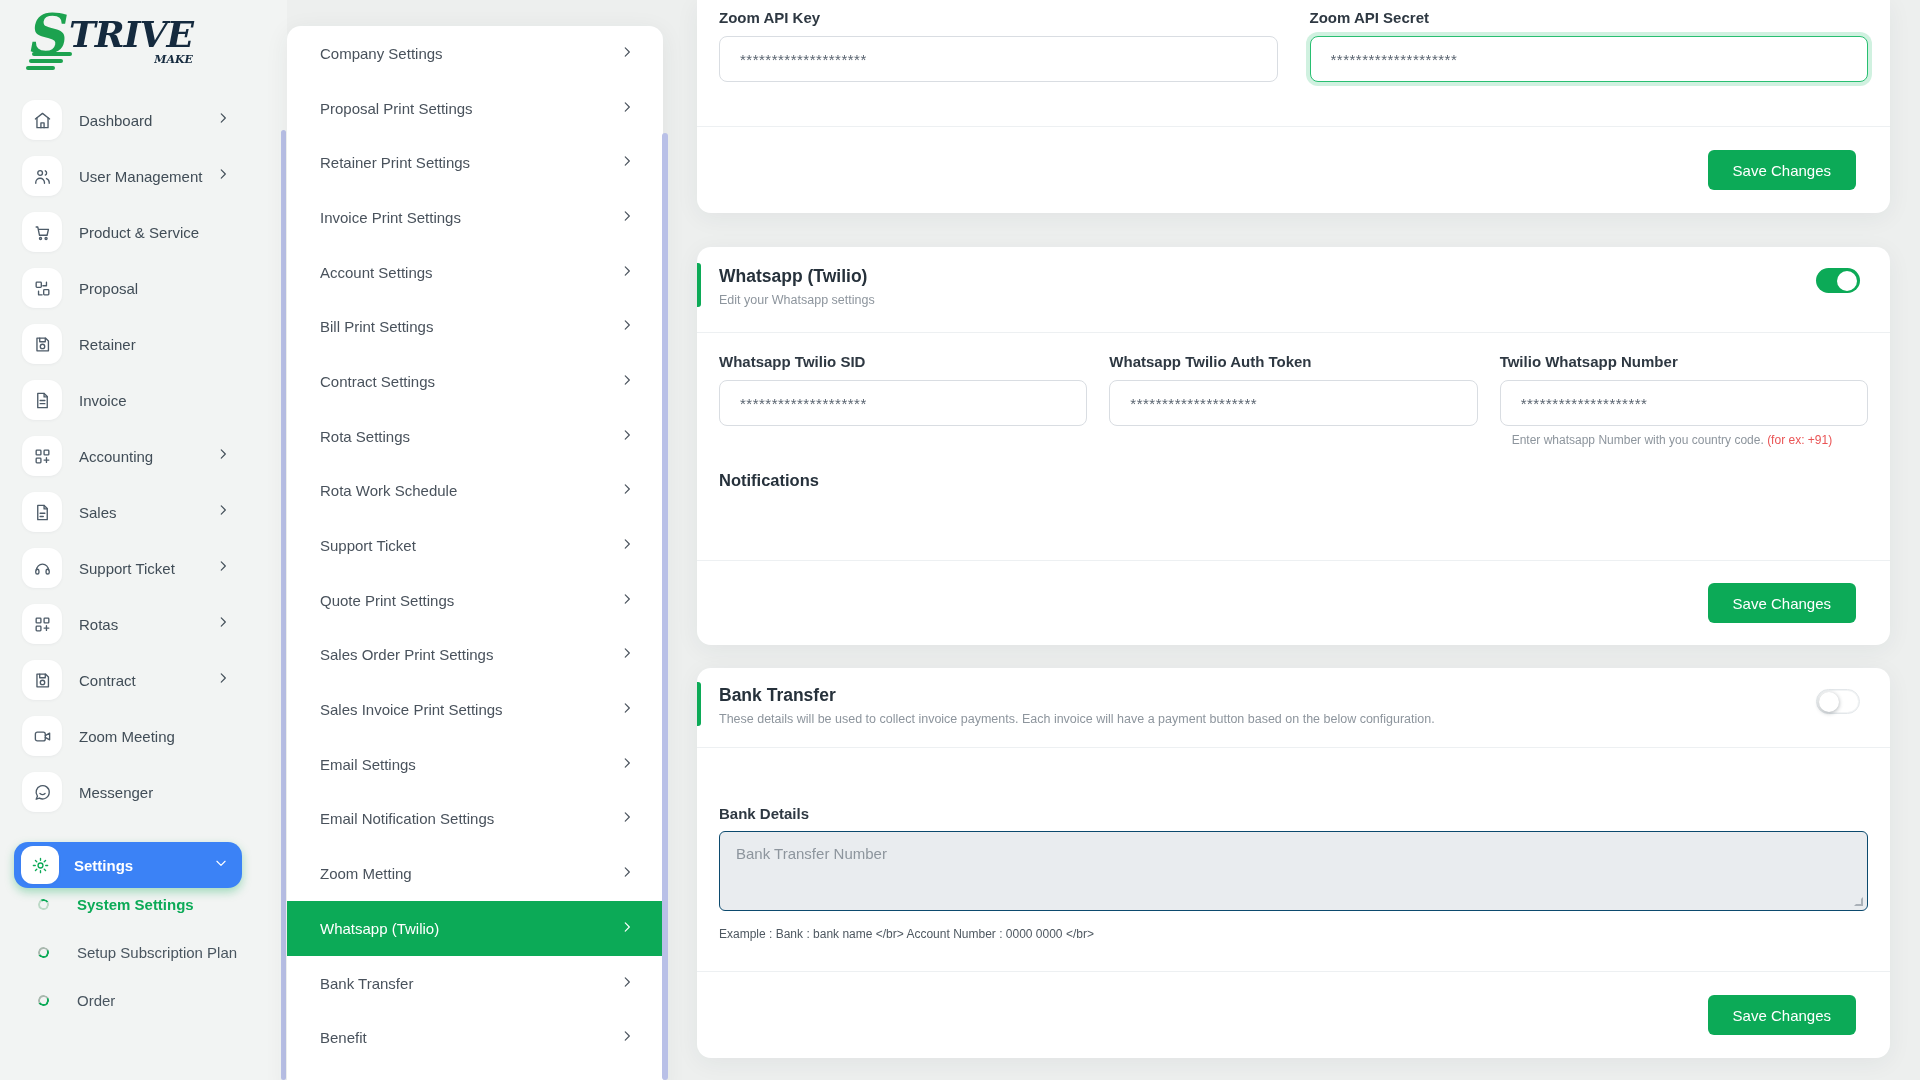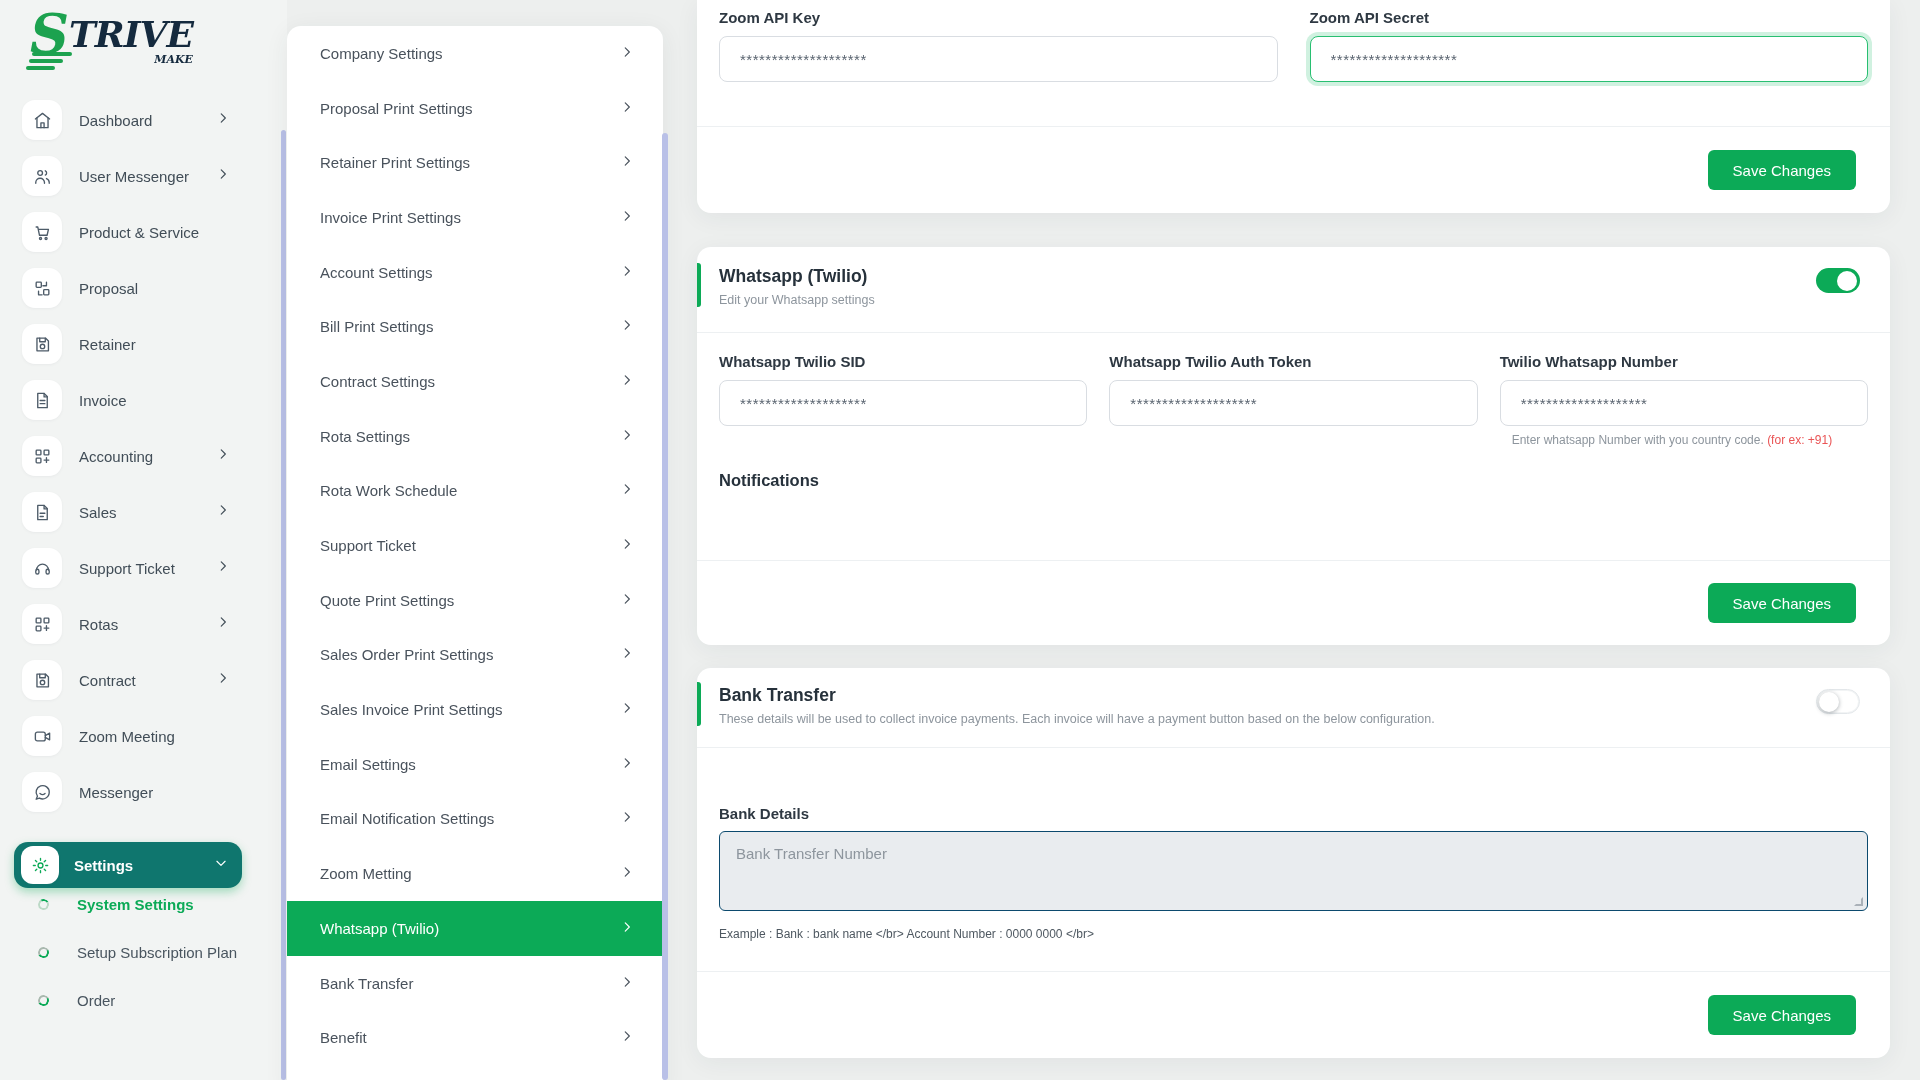--- a/index.html
+++ b/index.html
@@ -19,21 +19,21 @@
   .logo-make { font:italic 700 11px "DejaVu Serif", serif; color:#152a3e; margin-top:1px; }
 
   .nav { position:absolute; left:0; top:92px; width:287px; }
   .nav-item { height:56px; display:flex; align-items:center; padding:0 57px 0 22px; cursor:pointer; }
   .icon-box { width:40px; height:40px; background:#ffffff; border-radius:13px; display:flex; align-items:center; justify-content:center; flex:none; box-shadow:0 1px 3px rgba(50,60,70,.05); color:#4d5b68; }
   .icon-box svg { width:19px; height:19px; stroke:currentColor; fill:none; stroke-width:1.7; stroke-linecap:round; stroke-linejoin:round; }
   .nav-label { margin-left:17px; font-size:15px; color:#414d57; }
   .nav-chev { margin-left:auto; color:#414d57; }
   .nav-chev svg, .menu-chev svg, .pill-chev svg { width:14px; height:14px; stroke:currentColor; fill:none; stroke-width:2; stroke-linecap:round; stroke-linejoin:round; }
 
-  .settings-pill { position:absolute; left:14px; top:842px; width:228px; height:46px; background:#0f766e; border-radius:14px; display:flex; align-items:center; padding:0 14px 0 7px; box-shadow:0 4px 10px rgba(12,170,87,.35); cursor:pointer; }
+  .settings-pill { position:absolute; left:14px; top:842px; width:228px; height:46px; background:#3b82f6; border-radius:14px; display:flex; align-items:center; padding:0 14px 0 7px; box-shadow:0 4px 10px rgba(12,170,87,.35); cursor:pointer; }
   .settings-pill .icon-box { width:38px; height:38px; color:#0caa57; border-radius:12px; }
   .settings-pill .nav-label { color:#ffffff; font-weight:700; margin-left:15px; }
   .pill-chev { margin-left:auto; color:#ffffff; }
 
   .subnav { position:absolute; left:0; top:880px; width:287px; }
   .subnav-item { height:48px; display:flex; align-items:center; padding-left:38px; cursor:pointer; }
   .subdot { width:11px; height:11px; border-radius:50%; border:2.5px solid #a9b8ae; border-right-color:#0caa57; border-bottom-color:#0caa57; transform:rotate(15deg); flex:none; }
   .subnav-label { margin-left:28px; font-size:15px; color:#49555f; }
   .subnav-item.active .subnav-label { color:#0caa57; font-weight:700; }
   .subnav-item.active .subdot { border-color:#bcd9c6; border-top-color:#0caa57; }
@@ -129,21 +129,21 @@
     </div>
     <div class="nav-item">
       <span class="icon-box">
           <svg viewBox="0 0 24 24">
             <circle cx="9" cy="7.5" r="3"></circle>
             <path d="M3.5 20.5v-.8a5.5 5.5 0 0 1 11 0v.8"></path>
             <path d="M15.5 4.8a3 3 0 0 1 0 5.4"></path>
             <path d="M17 14.6a5.5 5.5 0 0 1 3.5 5.1v.8"></path>
           </svg>
         </span>
-      <span class="nav-label">User Messenger</span>
+      <span class="nav-label">User Management</span>
       <span class="nav-chev"><svg viewBox="0 0 24 24">
             <polyline points="9 5 16 12 9 19"></polyline>
           </svg></span>
     </div>
     <div class="nav-item">
       <span class="icon-box">
           <svg viewBox="0 0 24 24">
             <circle cx="9.5" cy="19.5" r="1.3"></circle>
             <circle cx="16.5" cy="19.5" r="1.3"></circle>
             <path d="M4 5h2l2.2 10.5h9.6L19.5 8H7"></path>

